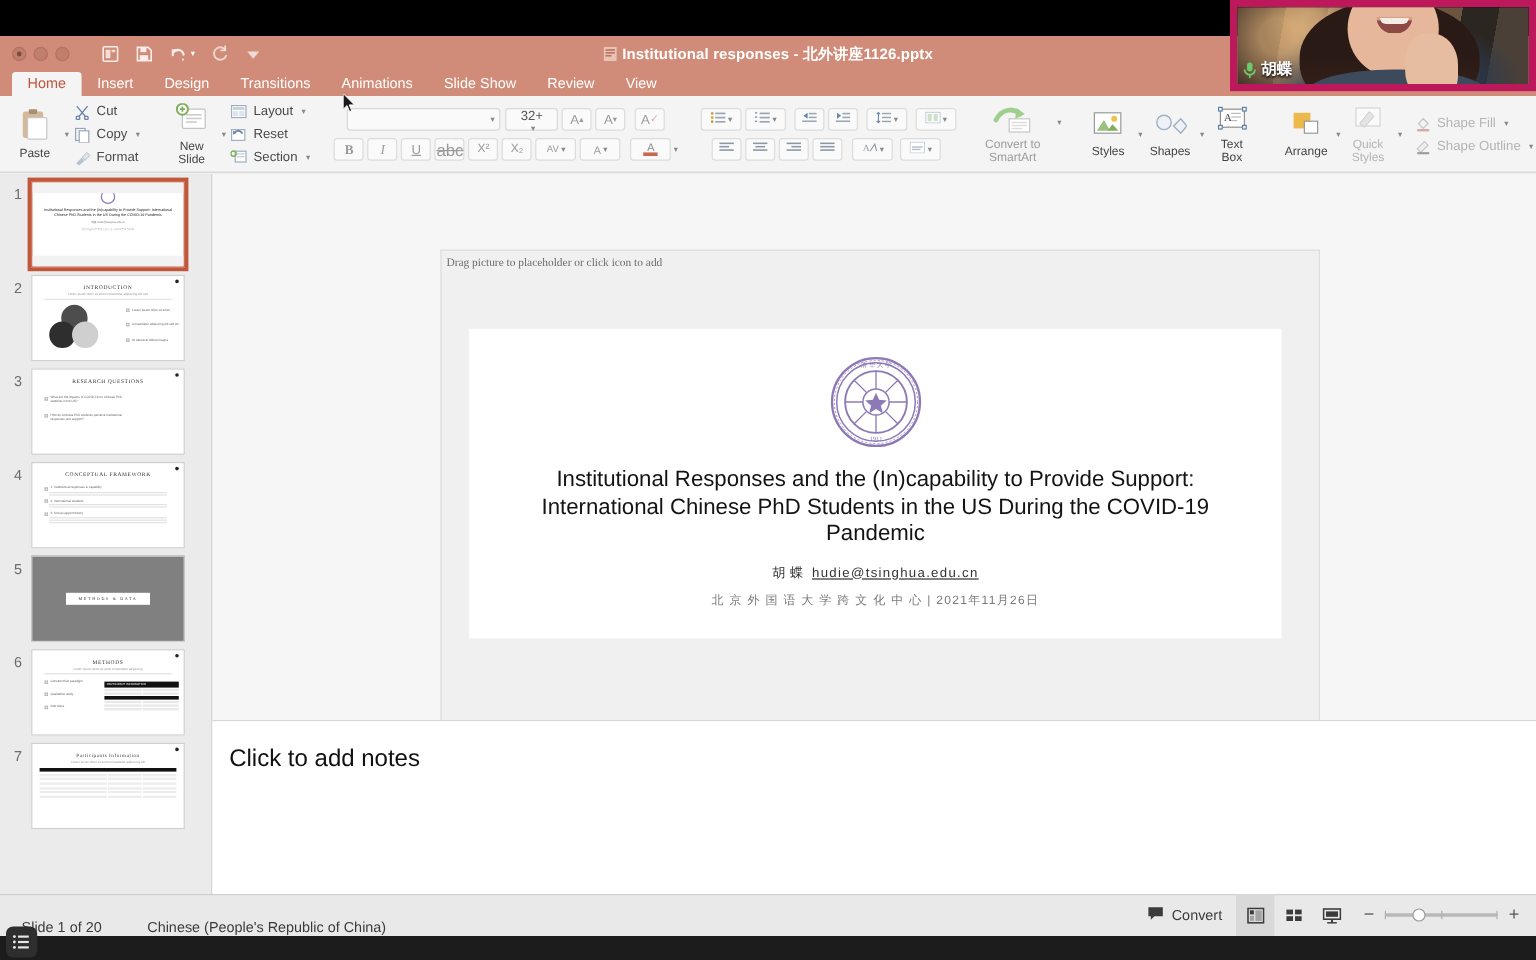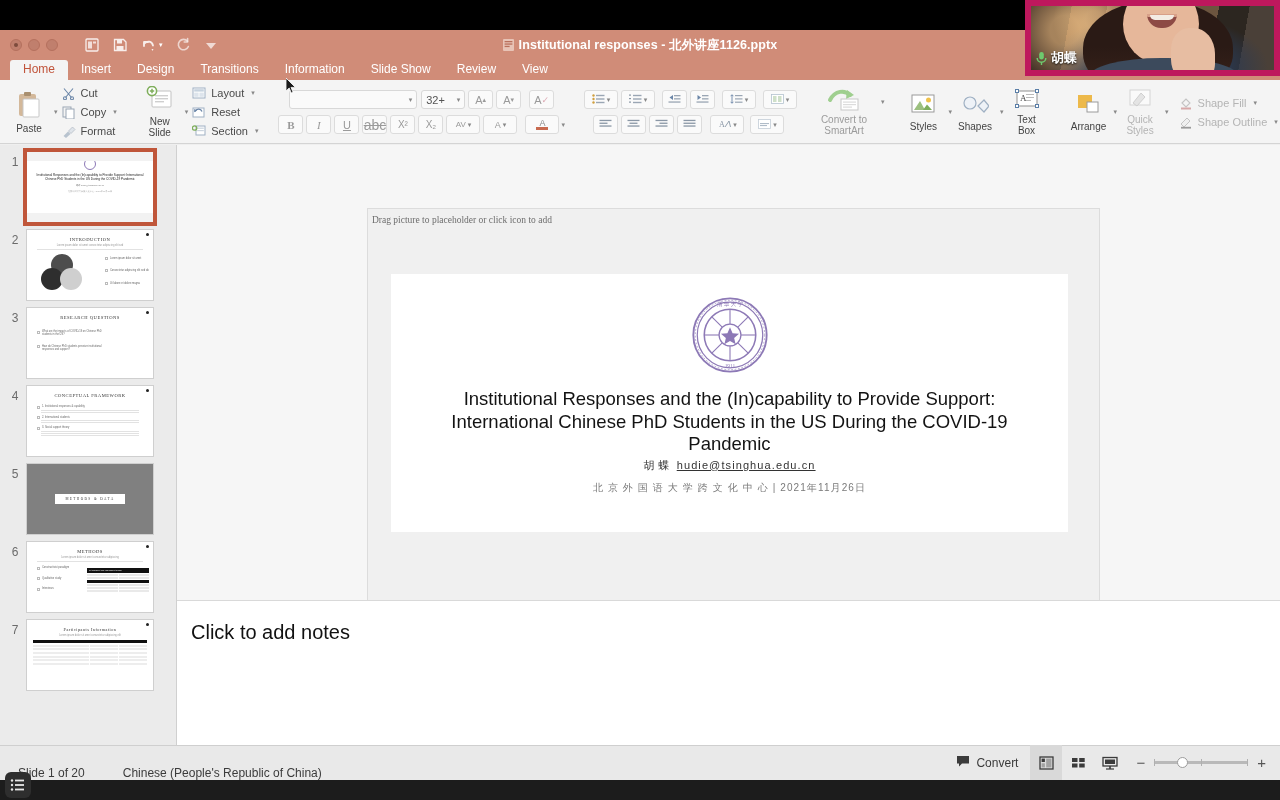--- a/index.html
+++ b/index.html
@@ -68,21 +68,21 @@
   .caret { font-size: 7px; color: #888; margin-left: 2px; }
 
   .fontbox {
     width: 128px; height: 19px; background: #fafafa; border: 1px solid #d8d8d8;
     border-radius: 3px; display: flex; align-items: center; justify-content: flex-end;
     padding-right: 4px; font-size: 10px; color: #aaa;
   }
   .sizebox {
     width: 44px; height: 19px; background: #fafafa; border: 1px solid #d8d8d8;
     border-radius: 3px; display: flex; align-items: center; justify-content: space-between;
-    padding: 0 4px; font-size: 11px; color: #555; margin-left: 4px;
+    padding: 0 4px; font-size: 11px; color: #555; margin-left: 4px; flex-direction: column;
   }
   .tbtn {
     width: 25px; height: 19px; border: 1px solid #dcdcdc; border-radius: 3px;
     background: #fafafa; display: flex; align-items: center; justify-content: center;
     font-size: 11px; color: #9a9a9a; margin-left: 3px;
   }
   .tbtn.wide { width: 34px; }
   .row { display: flex; align-items: center; }
   .rowgap { height: 6px; }
   .convert {
@@ -135,21 +135,21 @@
   .phtext { font-size: 9.5px; color: #6d6d6d; padding: 6px 0 0 4px; font-family: Liberation Serif, serif; }
   .slidecard {
     position: absolute; left: 23px; top: 65px; width: 677px; height: 258px; background: #fff;
   }
   .logo { width: 78px; height: 78px; margin: 22px auto 0 auto; display: block; }
   .maintitle {
     text-align: center; font-size: 18.5px; color: #131313; line-height: 22.5px;
     margin-top: 14px; padding: 0 24px; font-weight: normal;
   }
   .authorline {
-    text-align: center; font-size: 11px; color: #333; margin-top: 2px;
+    text-align: center; font-size: 11px; color: #333; margin-top: 14px;
     letter-spacing: .4px;
   }
   .authorline .mail { text-decoration: underline; letter-spacing: 1.1px; margin-left: 7px; }
   .affil {
     text-align: center; font-size: 10px; color: #7a7a7a; margin-top: 8px; letter-spacing: 1.1px;
   }
 
   
   .statusbar {
     position: absolute; left: 0; right: 0; bottom: 20px; height: 35px;
@@ -282,21 +282,21 @@
           </svg>
       </span><span>Institutional responses - 北外讲座1126.pptx</span>
     </div>
   </div>
 
   <div class="tabs">
     <div class="tab active">Home</div>
     <div class="tab">Insert</div>
     <div class="tab">Design</div>
     <div class="tab">Transitions</div>
-    <div class="tab">Information</div>
+    <div class="tab">Animations</div>
     <div class="tab">Slide Show</div>
     <div class="tab">Review</div>
     <div class="tab">View</div>
   </div>
 
   <div class="ribbon">
 
     <div class="rgroup">
       <div class="bigbtn">
         <span class="gl">

